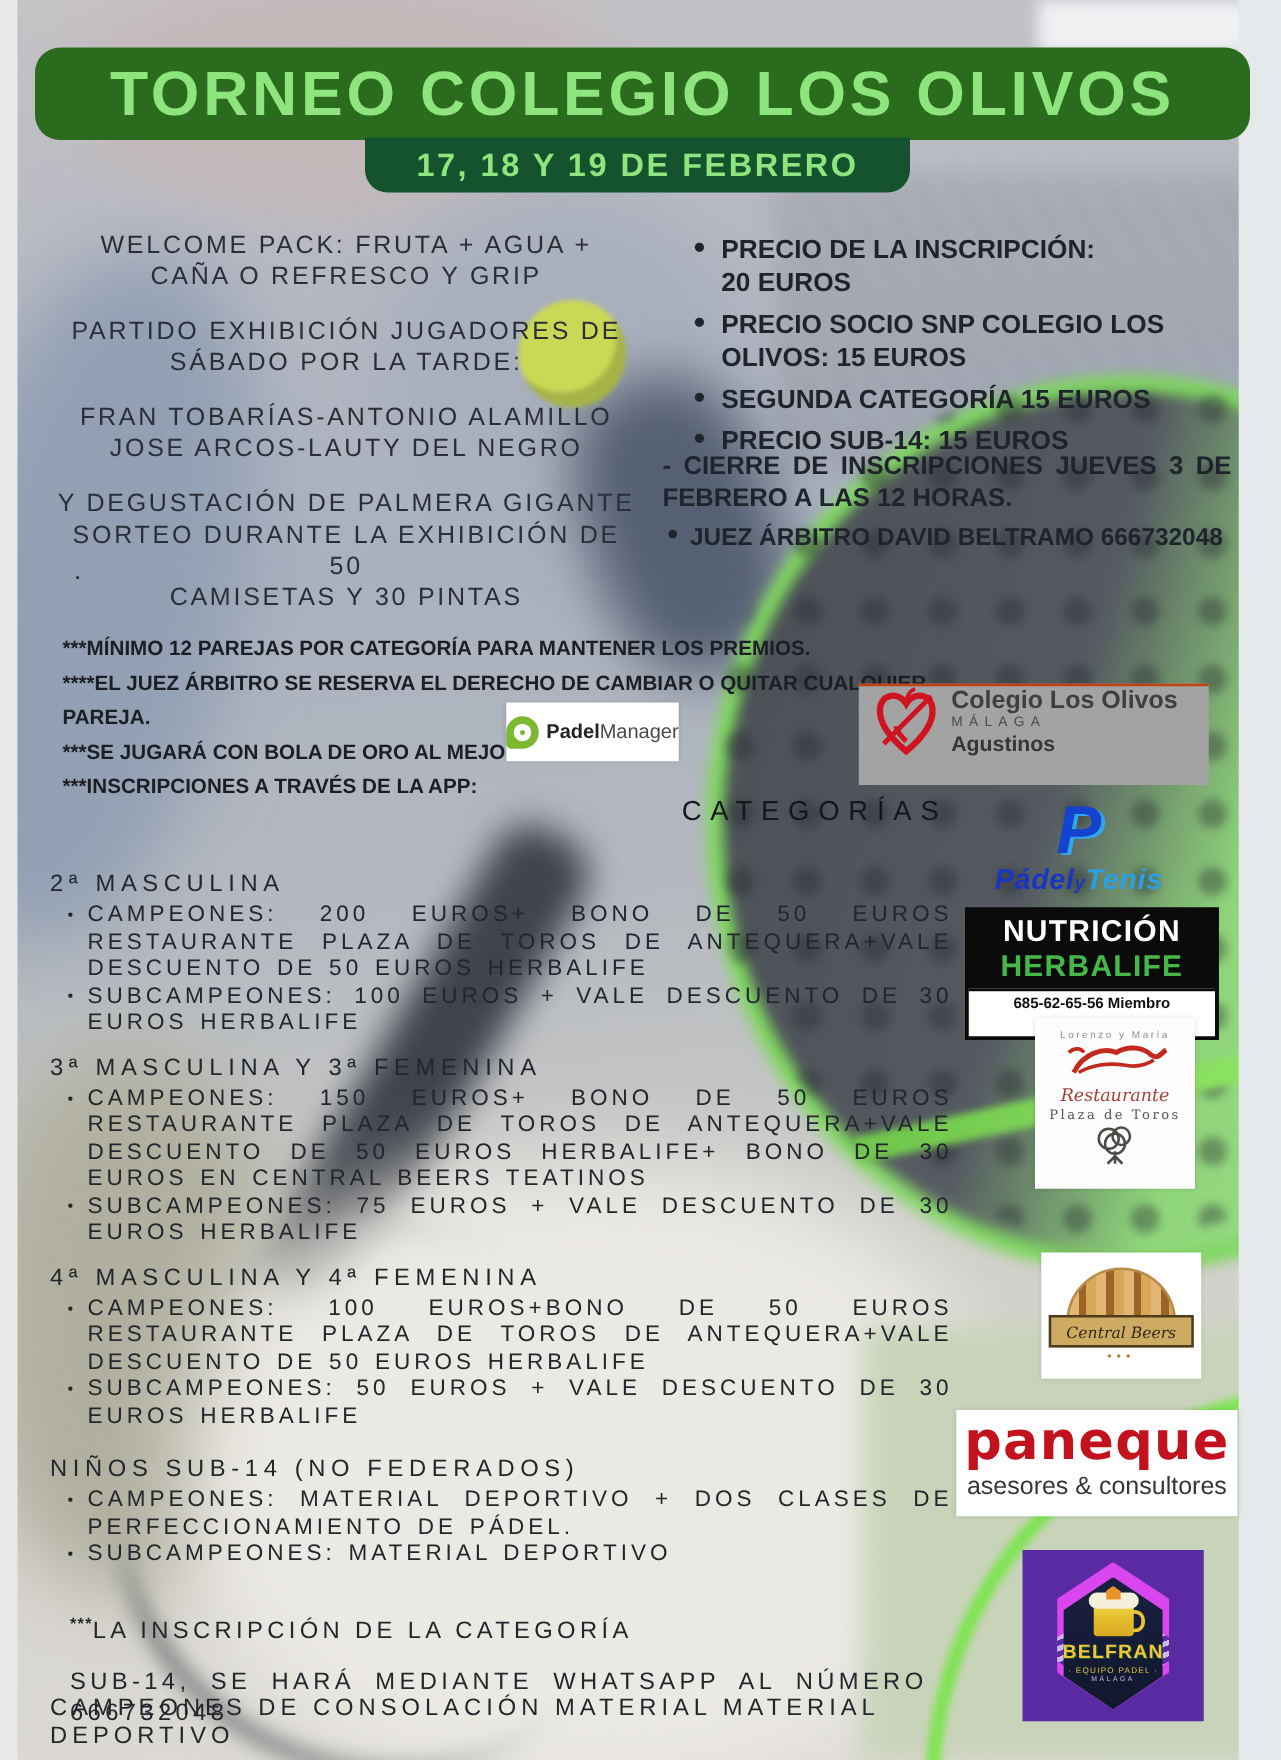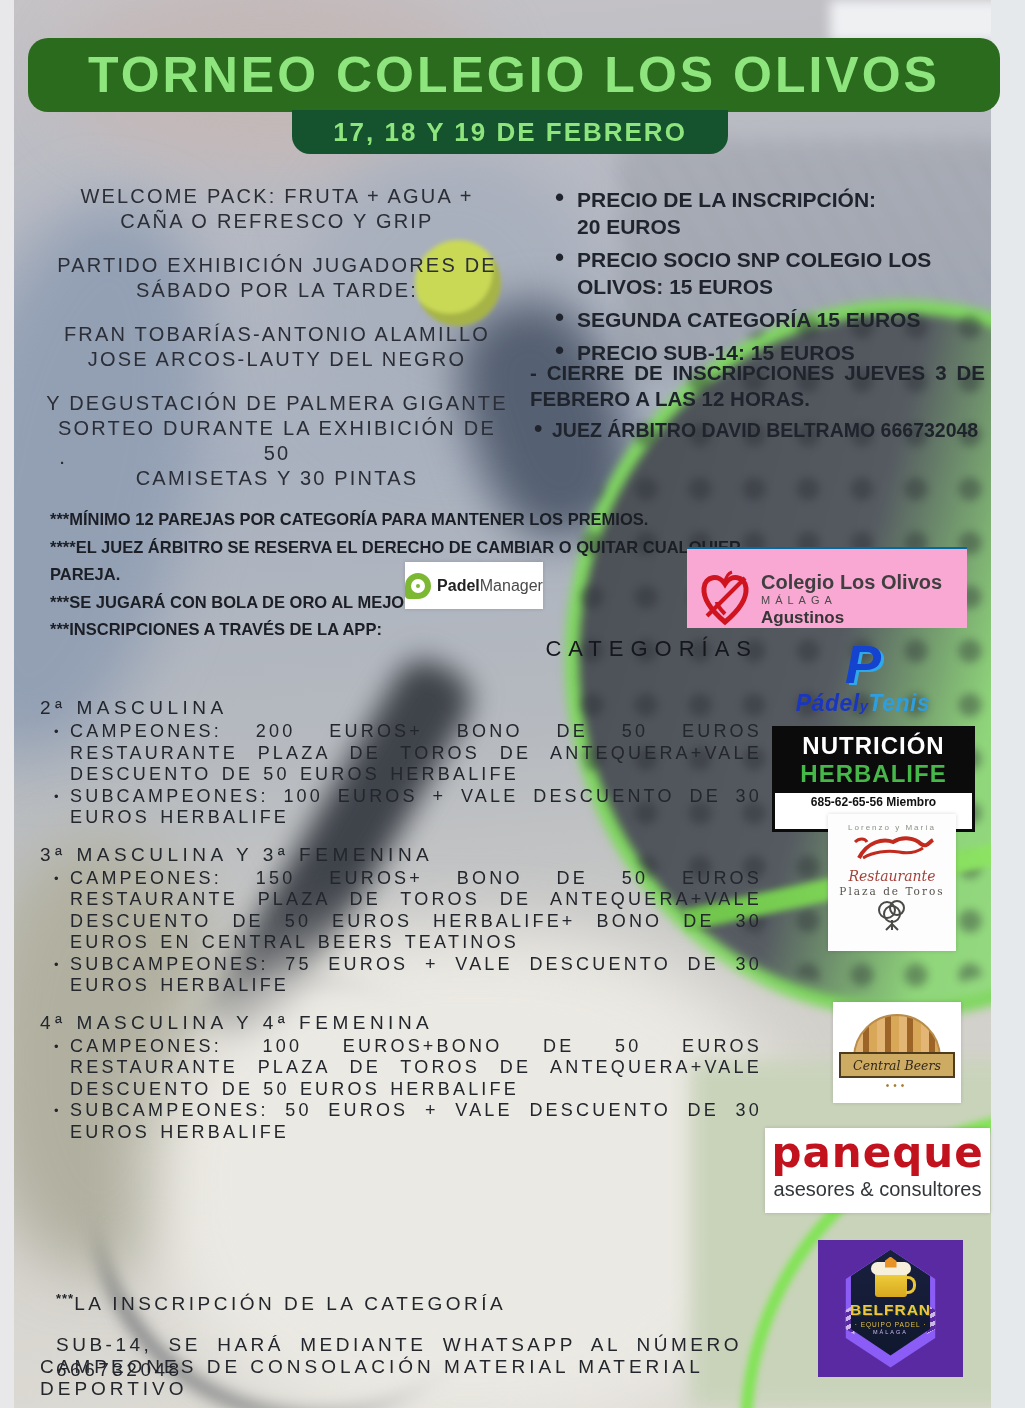--- a/index.html
+++ b/index.html
@@ -49,21 +49,21 @@
   .notes div{font-size:16.5px;font-weight:bold;line-height:27.5px;}
   .stray{left:60px;top:450px;font-size:15px;font-weight:bold;color:#2b2e36;}
   
   .pm-box{left:405px;top:562px;width:138px;height:47px;background:#fff;display:flex;align-items:center;justify-content:center;gap:6px;box-shadow:0 0 4px rgba(0,0,0,.15);}
   .pm-icon{width:26px;height:26px;border-radius:50% 50% 50% 4px;background:#7cb832;position:relative;}
   .pm-icon::after{content:"";position:absolute;left:6px;top:6px;width:14px;height:14px;border-radius:50%;background:#fff;}
   .pm-icon::before{content:"";position:absolute;left:11px;top:11px;width:4px;height:4px;border-radius:50%;background:#7cb832;z-index:1;}
   .pm-text{font-size:16px;color:#222;}
   .pm-text .b{font-weight:bold;}
   .pm-text .l{font-weight:normal;color:#4a4a4a;}
-  .col-box{left:687px;top:547px;width:280px;height:81px;background:#f9a8d4;display:flex;align-items:flex-end;gap:10px;padding-left:12px;box-sizing:border-box;border-top:2px solid #0369a1;}
+  .col-box{left:687px;top:547px;width:280px;height:81px;background:#a3a3a3;display:flex;align-items:flex-start;gap:10px;padding-left:12px;box-sizing:border-box;border-top:2px solid #c2410c;}
   .col-text .n{font-size:20px;font-weight:600;color:#403f3f;line-height:22px;}
   .col-text .c{font-size:11px;letter-spacing:5px;color:#4a4a4a;line-height:15px;}
   .col-text .o{font-size:17px;font-weight:bold;color:#363636;line-height:20px;}
   .pt-box{left:778px;top:638px;width:170px;height:88px;text-align:center;font-style:italic;}
   .pt-p{font-size:54px;font-weight:bold;color:#1443cf;line-height:52px;text-shadow:3px 2px 0 #2fa8e8;}
   .pt-words{font-size:23px;font-weight:bold;letter-spacing:.5px;}
   .pt-w1{color:#1a36c0;}.pt-w2{color:#1a36c0;font-size:15px;}.pt-w3{color:#2d9fe0;}
   .hb-box{left:772px;top:726px;width:197px;border:3px solid #0b0b0b;background:#0b0b0b;text-align:center;}
   .hb-l1{font-size:24px;font-weight:800;color:#fff;letter-spacing:1px;line-height:28px;padding-top:3px;}
   .hb-l2{font-size:24px;font-weight:800;color:#46b749;letter-spacing:1px;line-height:28px;padding-bottom:3px;}
@@ -75,21 +75,21 @@
   .cb-box{left:833px;top:1002px;width:128px;height:101px;background:#fff;display:flex;flex-direction:column;align-items:center;justify-content:center;box-shadow:0 0 4px rgba(0,0,0,.15);}
   .cb-arch{width:84px;height:44px;border-radius:90px 90px 0 0;border:2px solid #b98c4a;
      background:repeating-linear-gradient(90deg,#e3b676 0 8px,#9c6426 8px 14px,#d8a757 14px 22px);}
   .cb-ribbon{width:112px;height:22px;margin-top:-10px;background:#ceab62;border:2px solid #4e3c1c;display:flex;align-items:center;justify-content:center;
      font-family:"DejaVu Serif",serif;font-style:italic;font-size:12.5px;color:#33281a;z-index:1;}
   .cb-leaves{margin-top:2px;color:#a87b33;font-size:10px;letter-spacing:4px;}
   .pq-box{left:765px;top:1128px;width:225px;height:85px;background:#fff;text-align:center;box-shadow:0 0 4px rgba(0,0,0,.15);}
   .pq-name{font-family:"DejaVu Sans",sans-serif;font-size:42px;font-weight:bold;color:#c2121e;line-height:50px;letter-spacing:1px;}
   .pq-tag{font-size:20px;color:#33373a;line-height:22px;}
   .bf-box{left:818px;top:1240px;width:145px;height:137px;background:#5a2aa2;display:flex;align-items:center;justify-content:center;}
-  .bf-hex{width:104px;height:118px;clip-path:polygon(50% 0,93% 25%,93% 75%,50% 100%,7% 75%,7% 25%);background:#8b5cf6;display:flex;align-items:flex-start;justify-content:center;position:relative;}
+  .bf-hex{width:104px;height:118px;clip-path:polygon(50% 0,93% 25%,93% 75%,50% 100%,7% 75%,7% 25%);background:#d946ef;display:flex;align-items:flex-end;justify-content:center;position:relative;}
   .bf-hex-in{width:92px;height:106px;clip-path:polygon(50% 0,93% 25%,93% 75%,50% 100%,7% 75%,7% 25%);background:linear-gradient(#18203f,#10182e);
      display:flex;flex-direction:column;align-items:center;justify-content:center;}
   .bf-wing{position:absolute;top:55px;width:24px;height:30px;background:repeating-linear-gradient(-25deg,#cdb8ea 0 4px,#5a2aa2 4px 8px);}
   .bf-wing.l{left:-8px;clip-path:polygon(100% 0,0 50%,100% 100%);}
   .bf-wing.r{right:-8px;clip-path:polygon(0 0,100% 50%,0 100%);}
   .bf-mug{width:32px;height:26px;background:linear-gradient(#f0d23e,#d8a81f);border-radius:3px;position:relative;margin-bottom:4px;}
   .bf-mug::before{content:"";position:absolute;left:-4px;top:-9px;width:40px;height:13px;background:#f5efdc;border-radius:8px;}
   .bf-mug::after{content:"";position:absolute;right:-9px;top:5px;width:7px;height:12px;border:3px solid #e8c437;border-left:none;border-radius:0 8px 8px 0;}
   .bf-house{position:absolute;left:10px;top:-14px;width:12px;height:11px;background:#e89327;clip-path:polygon(50% 0,100% 40%,100% 100%,0 100%,0 40%);z-index:1;}
   .bf-name{font-size:15.5px;font-weight:800;color:#f2c53d;letter-spacing:1px;text-shadow:1px 1px 0 #1c5c28;}
@@ -266,20 +266,27 @@
         <div class="cat-item">SUBCAMPEONES: 75 EUROS + VALE DESCUENTO DE 30 EUROS HERBALIFE</div>
       </div>
     </div>
     <div class="cat-sec">
       <p class="cat-name">4ª MASCULINA Y 4ª FEMENINA</p>
       <div class="cat-items">
         <div class="cat-item">CAMPEONES: 100 EUROS+BONO DE 50 EUROS RESTAURANTE PLAZA DE TOROS DE ANTEQUERA+VALE DESCUENTO DE 50 EUROS HERBALIFE</div>
         <div class="cat-item">SUBCAMPEONES: 50 EUROS + VALE DESCUENTO DE 30 EUROS HERBALIFE</div>
       </div>
     </div>
+    <div class="cat-sec last">
+      <p class="cat-name">NIÑOS SUB-14 (NO FEDERADOS)</p>
+      <div class="cat-items">
+        <div class="cat-item">CAMPEONES: MATERIAL DEPORTIVO + DOS CLASES DE PERFECCIONAMIENTO DE PÁDEL.</div>
+        <div class="cat-item">SUBCAMPEONES: MATERIAL DEPORTIVO</div>
+      </div>
+    </div>
   </div>
 
   <div class="ct footnote">
     <p><span class="stars">***</span><span>LA INSCRIPCIÓN DE LA CATEGORÍA</span></p>
     <p class="just">SUB-14, SE HARÁ MEDIANTE WHATSAPP AL NÚMERO 666732048</p>
   </div>
 
   <div class="ct consolation">CAMPEONES DE CONSOLACIÓN MATERIAL MATERIAL DEPORTIVO</div>
 </div>
 

